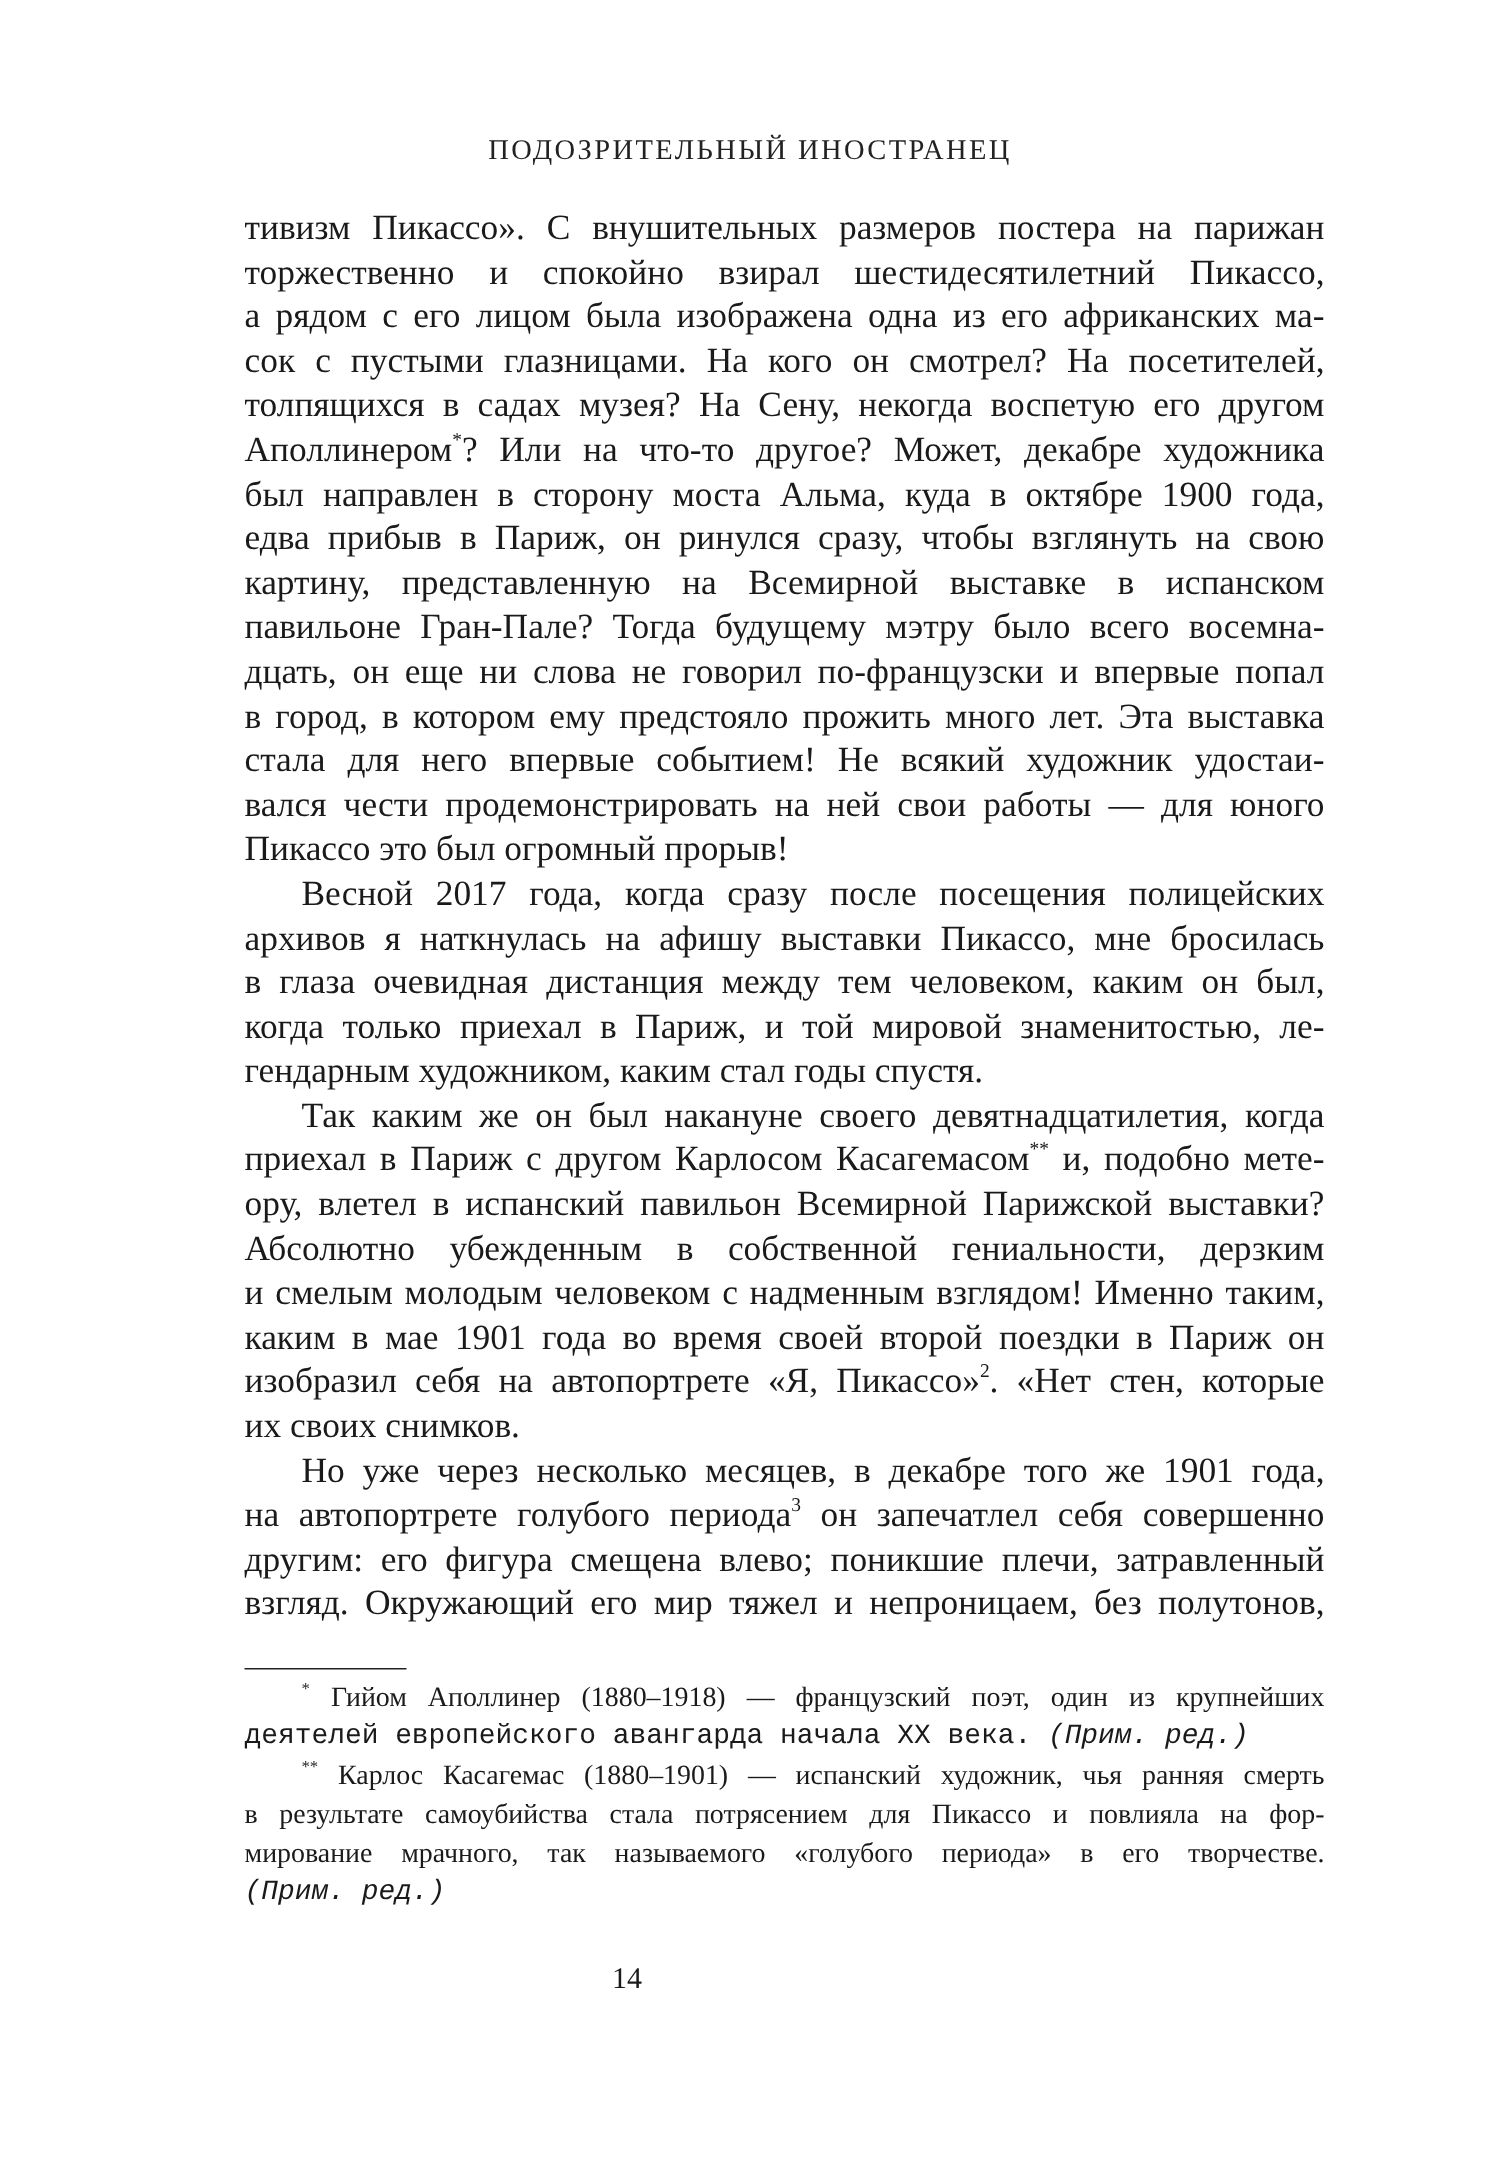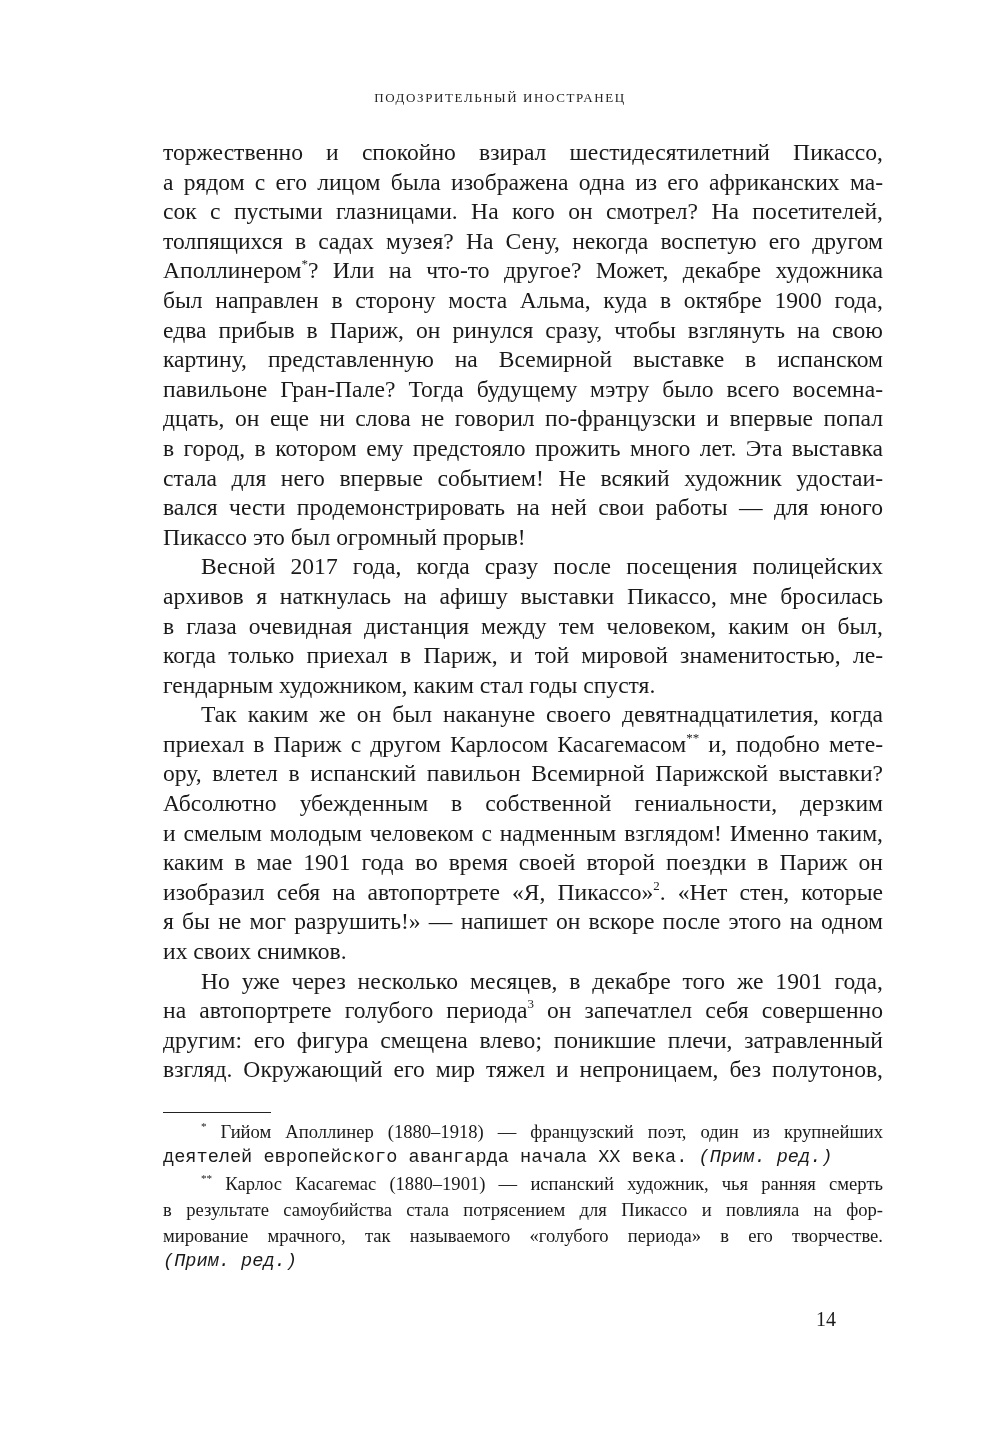--- a/index.html
+++ b/index.html
@@ -14,21 +14,21 @@
       overflow: hidden;
       font-family: "Liberation Serif", "DejaVu Serif", serif;
       color: #1a1a1a;
     }
     .running-head {
       position: absolute;
       top: 90px;
       left: 0;
       width: 1000px;
       text-align: center;
-      font-size: 13px;
+      font-size: 19px;
       letter-spacing: 1.6px;
       color: #222;
     }
     .body-text {
       position: absolute;
       top: 138px;
       left: 163px;
       width: 720px;
       font-size: 23.6px;
       line-height: 29.6px;
@@ -86,32 +86,33 @@
       line-height: 0;
     }
     .note {
       font-style: italic;
     }
     .page-number {
       position: absolute;
       top: 1308px;
       left: 0;
       width: 836px;
-      text-align: right;
+      text-align: center;
       font-size: 20px;
     }
   </style>
 </head>
 <body>
 
 <div class="running-head">ПОДОЗРИТЕЛЬНЫЙ ИНОСТРАНЕЦ</div>
 
 <div class="body-text">
 
   <div>
+    <span class="line">тивизм Пикассо». С внушительных размеров постера на парижан</span>
     <span class="line">торжественно и спокойно взирал шестидесятилетний Пикассо,</span>
     <span class="line">а рядом с его лицом была изображена одна из его африканских ма-</span>
     <span class="line">сок с пустыми глазницами. На кого он смотрел? На посетителей,</span>
     <span class="line">толпящихся в садах музея? На Сену, некогда воспетую его другом</span>
     <span class="line"><span>Аполлинером</span><sup>*</sup><span>? Или на что-то другое? Может, декабре художника</span></span>
     <span class="line">был направлен в сторону моста Альма, куда в октябре 1900 года,</span>
     <span class="line">едва прибыв в Париж, он ринулся сразу, чтобы взглянуть на свою</span>
     <span class="line">картину, представленную на Всемирной выставке в испанском</span>
     <span class="line">павильоне Гран-Пале? Тогда будущему мэтру было всего восемна-</span>
     <span class="line">дцать, он еще ни слова не говорил по-французски и впервые попал</span>
@@ -130,21 +131,20 @@
   </div>
 
   <div>
     <span class="line indent">Так каким же он был накануне своего девятнадцатилетия, когда</span>
     <span class="line"><span>приехал в Париж с другом Карлосом Касагемасом</span><sup>**</sup><span> и, подобно мете-</span></span>
     <span class="line">ору, влетел в испанский павильон Всемирной Парижской выставки?</span>
     <span class="line">Абсолютно убежденным в собственной гениальности, дерзким</span>
     <span class="line">и смелым молодым человеком с надменным взглядом! Именно таким,</span>
     <span class="line">каким в мае 1901 года во время своей второй поездки в Париж он</span>
     <span class="line"><span>изобразил себя на автопортрете «Я, Пикассо»</span><sup>2</sup><span>. «Нет стен, которые</span></span>
-    <span class="line">я бы не мог разрушить!» — напишет он вскоре после этого на одном</span>
     <span class="line last">их своих снимков.</span>
   </div>
 
   <div>
     <span class="line indent">Но уже через несколько месяцев, в декабре того же 1901 года,</span>
     <span class="line"><span>на автопортрете голубого периода</span><sup>3</sup><span> он запечатлел себя совершенно</span></span>
     <span class="line">другим: его фигура смещена влево; поникшие плечи, затравленный</span>
     <span class="line">взгляд. Окружающий его мир тяжел и непроницаем, без полутонов,</span>
   </div>
 </div>

